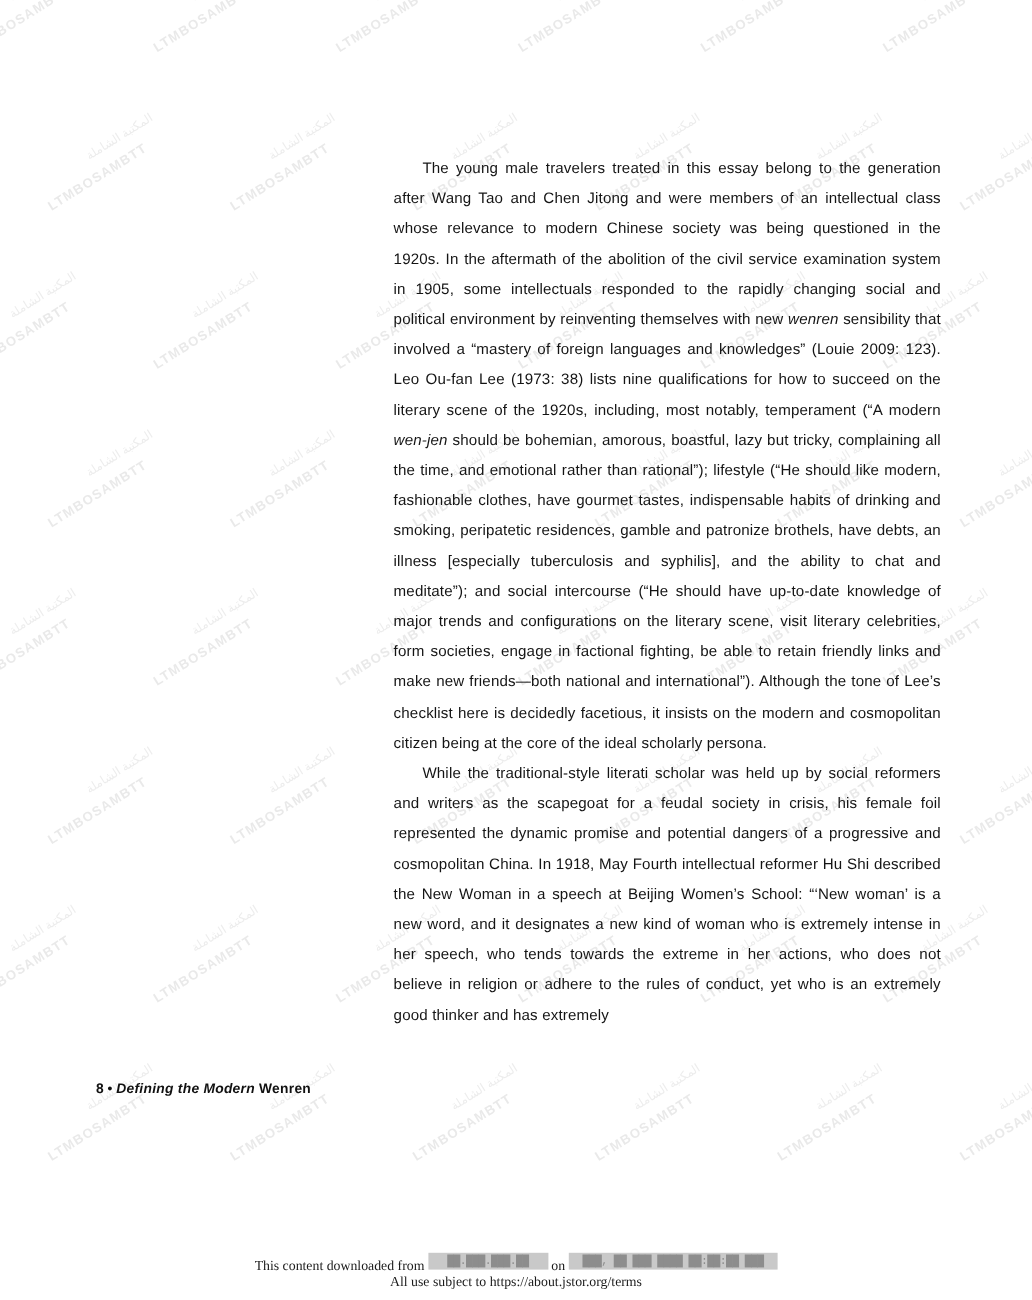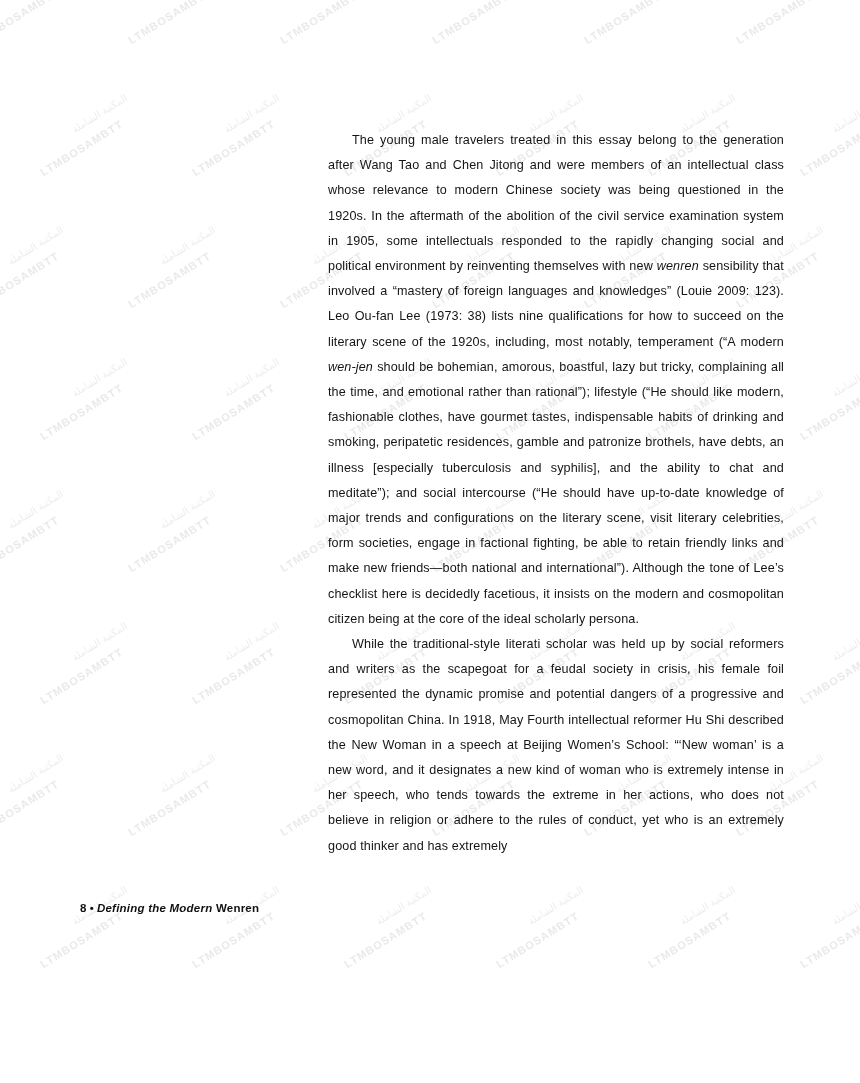--- a/index.html
+++ b/index.html
@@ -234,14 +234,23 @@
 
   <div class="text-column">
     <p class="para indent" id="para-1">The young male travelers treated in this essay belong to the generation after Wang Tao and Chen Jitong and were members of an intellectual class whose relevance to modern Chinese society was being questioned in the 1920s. In the aftermath of the abolition of the civil service examination system in 1905, some intellectuals responded to the rapidly changing social and political environment by reinventing themselves with new <em class="it">wenren</em> sensibility that involved a “mastery of foreign languages and knowledges” (Louie 2009: 123). Leo Ou-fan Lee (1973: 38) lists nine qualifications for how to succeed on the literary scene of the 1920s, including, most notably, temperament (“A modern <em class="it">wen-jen</em> should be bohemian, amorous, boastful, lazy but tricky, complaining all the time, and emotional rather than rational”); lifestyle (“He should like modern, fashionable clothes, have gourmet tastes, indispensable habits of drinking and smoking, peripatetic residences, gamble and patronize brothels, have debts, an illness [especially tuberculosis and syphilis], and the ability to chat and meditate”); and social intercourse (“He should have up-to-date knowledge of major trends and configurations on the literary scene, visit literary celebrities, form societies, engage in factional fighting, be able to retain friendly links and make new friends—both national and international”). Although the tone of Lee’s checklist here is decidedly facetious, it insists on the modern and cosmopolitan citizen being at the core of the ideal scholarly persona.</p>
     <p class="para indent" id="para-2">While the traditional-style literati scholar was held up by social reformers and writers as the scapegoat for a feudal society in crisis, his female foil represented the dynamic promise and potential dangers of a progressive and cosmopolitan China. In 1918, May Fourth intellectual reformer Hu Shi described the New Woman in a speech at Beijing Women’s School: “‘New woman’ is a new word, and it designates a new kind of woman who is extremely intense in her speech, who tends towards the extreme in her actions, who does not believe in religion or adhere to the rules of conduct, yet who is an extremely good thinker and has extremely</p>
   </div>
 
   <div class="running-footer">
     <span>8</span><span class="sep">•</span><span class="title-it">Defining the Modern</span><span>&nbsp;</span><span class="title-rom">Wenren</span>
   </div>
 
+  <div class="download-stamp">
+    <div class="line1">
+      <span>This content downloaded from</span>
+      <span class="redacted" style="width:96px;">██.███.███.██</span>
+      <span>on</span>
+      <span class="redacted" style="width:170px;">███, ██ ███ ████ ██:██:██ ███</span>
+    </div>
+    <div class="line2">All use subject to https://about.jstor.org/terms</div>
+  </div>
 
 </div>
 
 </body></html>

